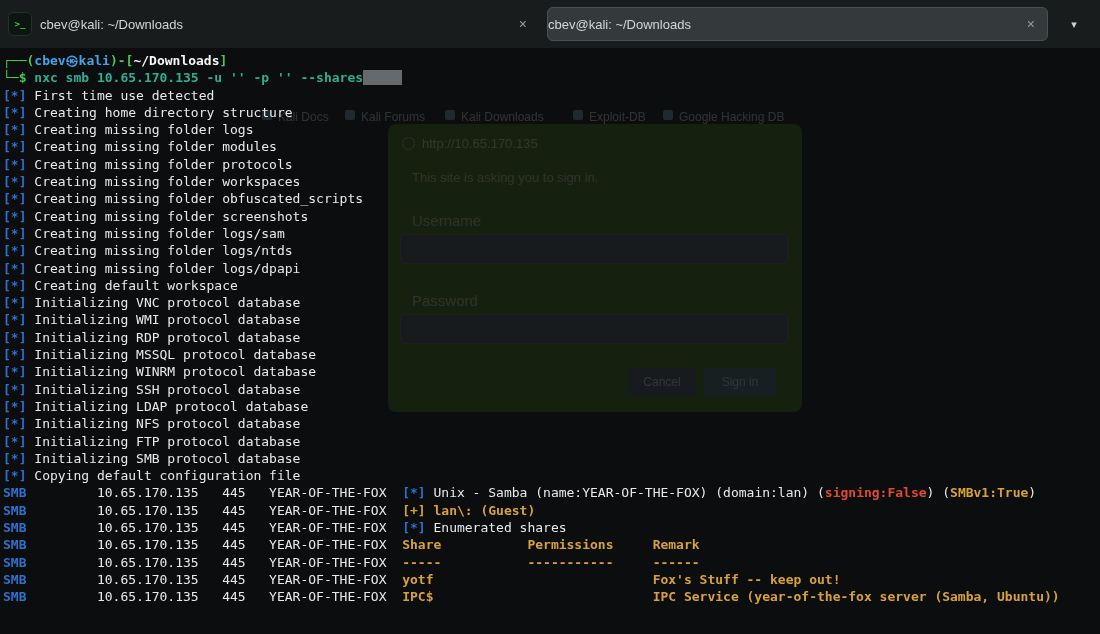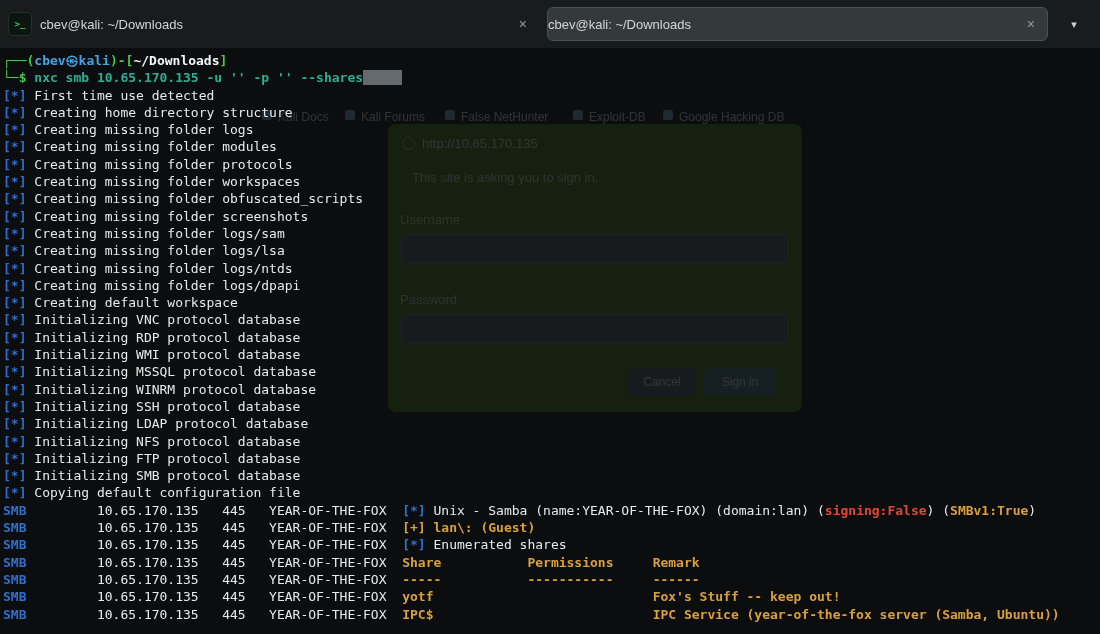--- a/index.html
+++ b/index.html
@@ -21,21 +21,21 @@
   .term-area{position:absolute;top:48px;left:0;right:0;bottom:0;background:#0b0d0e;overflow:hidden}
 
   
   .ghost{position:absolute;inset:0;opacity:.17}
   .gbm{position:absolute;top:62px;display:flex;align-items:flex-start;gap:6px;color:#e2e6e6;font-size:12px;white-space:nowrap}
   .gdot{width:10px;height:10px;border-radius:2px;background:#7fb6d9;display:inline-block;flex:0 0 auto}
   .gpanel{position:absolute;left:388px;top:76px;width:414px;height:288px;background:#4d7c0f;border-radius:8px}
   .gurl{position:absolute;left:14px;top:12px;display:flex;align-items:center;gap:7px;color:#eef1f1;font-size:13px}
   .gglobe{width:13px;height:13px;border:1.5px solid #cfd5d5;border-radius:50%;display:inline-block}
   .gmsg{position:absolute;left:24px;top:46px;color:#dde1e1;font-size:13px}
-  .glabel{position:absolute;left:12px;color:#d9dddd;font-size:13px}
+  .glabel{position:absolute;left:24px;color:#d9dddd;font-size:15px}
   .ginput{position:absolute;left:12px;width:388px;height:30px;background:#5c6467;border:1px solid #788083;border-radius:4px}
   .gbtn{position:absolute;height:28px;border-radius:4px;display:flex;align-items:center;justify-content:center;font-size:12px;color:#eef2f2}
   .gbtn.cancel{left:240px;top:244px;width:68px;background:#5a6366}
   .gbtn.signin{left:316px;top:244px;width:72px;background:#4b7d8a}
 
   
   .terminal{position:absolute;inset:0;padding:4px 0 0 3px;font-family:"DejaVu Sans Mono",monospace;font-size:13px;line-height:17.3px}
   .tline{white-space:pre}
   .seg-g  {color:#46c94f;font-weight:bold}
   .seg-pb {color:#45a3e6;font-weight:bold}
@@ -74,21 +74,21 @@
       <div class="gbm" style="left:262px">
         <span class="gdot"></span>
         <span>Kali Docs</span>
       </div>
       <div class="gbm" style="left:345px">
         <span class="gdot"></span>
         <span>Kali Forums</span>
       </div>
       <div class="gbm" style="left:445px">
         <span class="gdot"></span>
-        <span>False NetHunter</span>
+        <span>Kali Downloads</span>
       </div>
       <div class="gbm" style="left:573px">
         <span class="gdot"></span>
         <span>Exploit-DB</span>
       </div>
       <div class="gbm" style="left:663px">
         <span class="gdot"></span>
         <span>Google Hacking DB</span>
       </div>
 
@@ -112,27 +112,26 @@
         <div class="tline"><span class="seg-g">└─$</span><span class="seg-fg"> </span><span class="seg-t">nxc smb 10.65.170.135 -u '' -p '' --shares</span><span class="seg-cur">     </span></div>
         <div class="tline"><span class="seg-b">[*]</span><span class="seg-fg"> First time use detected</span></div>
         <div class="tline"><span class="seg-b">[*]</span><span class="seg-fg"> Creating home directory structure</span></div>
         <div class="tline"><span class="seg-b">[*]</span><span class="seg-fg"> Creating missing folder logs</span></div>
         <div class="tline"><span class="seg-b">[*]</span><span class="seg-fg"> Creating missing folder modules</span></div>
         <div class="tline"><span class="seg-b">[*]</span><span class="seg-fg"> Creating missing folder protocols</span></div>
         <div class="tline"><span class="seg-b">[*]</span><span class="seg-fg"> Creating missing folder workspaces</span></div>
         <div class="tline"><span class="seg-b">[*]</span><span class="seg-fg"> Creating missing folder obfuscated_scripts</span></div>
         <div class="tline"><span class="seg-b">[*]</span><span class="seg-fg"> Creating missing folder screenshots</span></div>
         <div class="tline"><span class="seg-b">[*]</span><span class="seg-fg"> Creating missing folder logs/sam</span></div>
-        <div class="tline"><span class="seg-b">[*]</span><span class="seg-fg"> Creating missing folder logs/lsa</span></div>
         <div class="tline"><span class="seg-b">[*]</span><span class="seg-fg"> Creating missing folder logs/ntds</span></div>
         <div class="tline"><span class="seg-b">[*]</span><span class="seg-fg"> Creating missing folder logs/dpapi</span></div>
         <div class="tline"><span class="seg-b">[*]</span><span class="seg-fg"> Creating default workspace</span></div>
         <div class="tline"><span class="seg-b">[*]</span><span class="seg-fg"> Initializing VNC protocol database</span></div>
+        <div class="tline"><span class="seg-b">[*]</span><span class="seg-fg"> Initializing WMI protocol database</span></div>
         <div class="tline"><span class="seg-b">[*]</span><span class="seg-fg"> Initializing RDP protocol database</span></div>
-        <div class="tline"><span class="seg-b">[*]</span><span class="seg-fg"> Initializing WMI protocol database</span></div>
         <div class="tline"><span class="seg-b">[*]</span><span class="seg-fg"> Initializing MSSQL protocol database</span></div>
         <div class="tline"><span class="seg-b">[*]</span><span class="seg-fg"> Initializing WINRM protocol database</span></div>
         <div class="tline"><span class="seg-b">[*]</span><span class="seg-fg"> Initializing SSH protocol database</span></div>
         <div class="tline"><span class="seg-b">[*]</span><span class="seg-fg"> Initializing LDAP protocol database</span></div>
         <div class="tline"><span class="seg-b">[*]</span><span class="seg-fg"> Initializing NFS protocol database</span></div>
         <div class="tline"><span class="seg-b">[*]</span><span class="seg-fg"> Initializing FTP protocol database</span></div>
         <div class="tline"><span class="seg-b">[*]</span><span class="seg-fg"> Initializing SMB protocol database</span></div>
         <div class="tline"><span class="seg-b">[*]</span><span class="seg-fg"> Copying default configuration file</span></div>
         <div class="tline"><span class="seg-b">SMB</span><span class="seg-fg">         10.65.170.135   445   YEAR-OF-THE-FOX  </span><span class="seg-b">[*]</span><span class="seg-fg"> Unix - Samba (name:YEAR-OF-THE-FOX) (domain:lan) (</span><span class="seg-r">signing:False</span><span class="seg-fg">) (</span><span class="seg-y">SMBv1:True</span><span class="seg-fg">)</span></div>
         <div class="tline"><span class="seg-b">SMB</span><span class="seg-fg">         10.65.170.135   445   YEAR-OF-THE-FOX  </span><span class="seg-y">[+] lan\: (Guest)</span></div>

